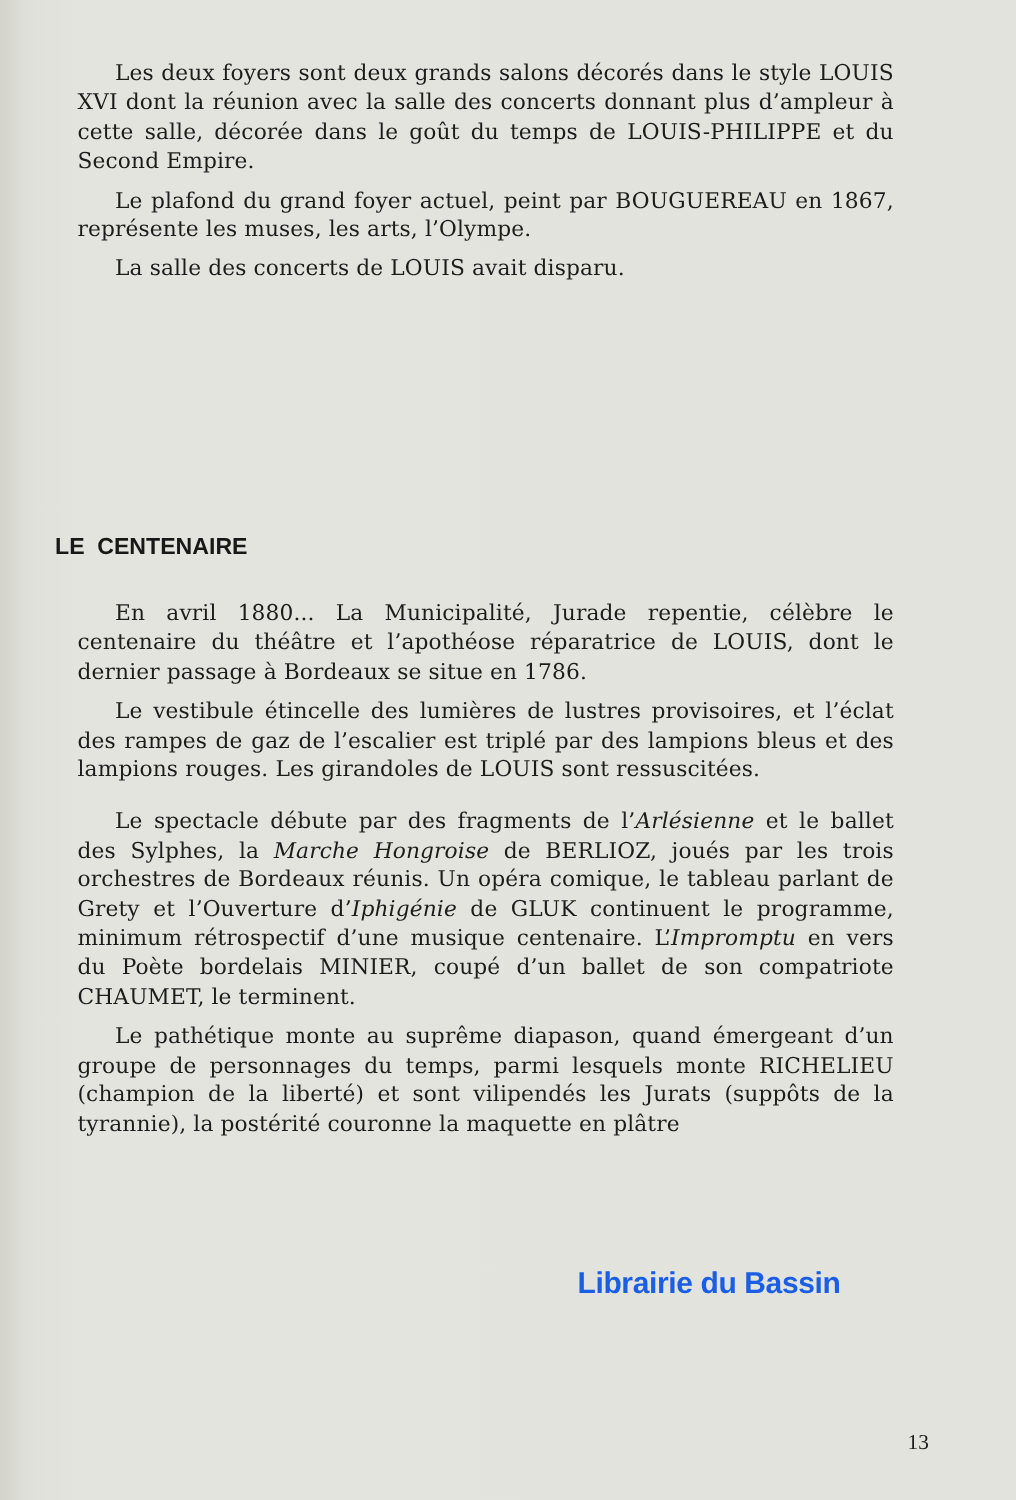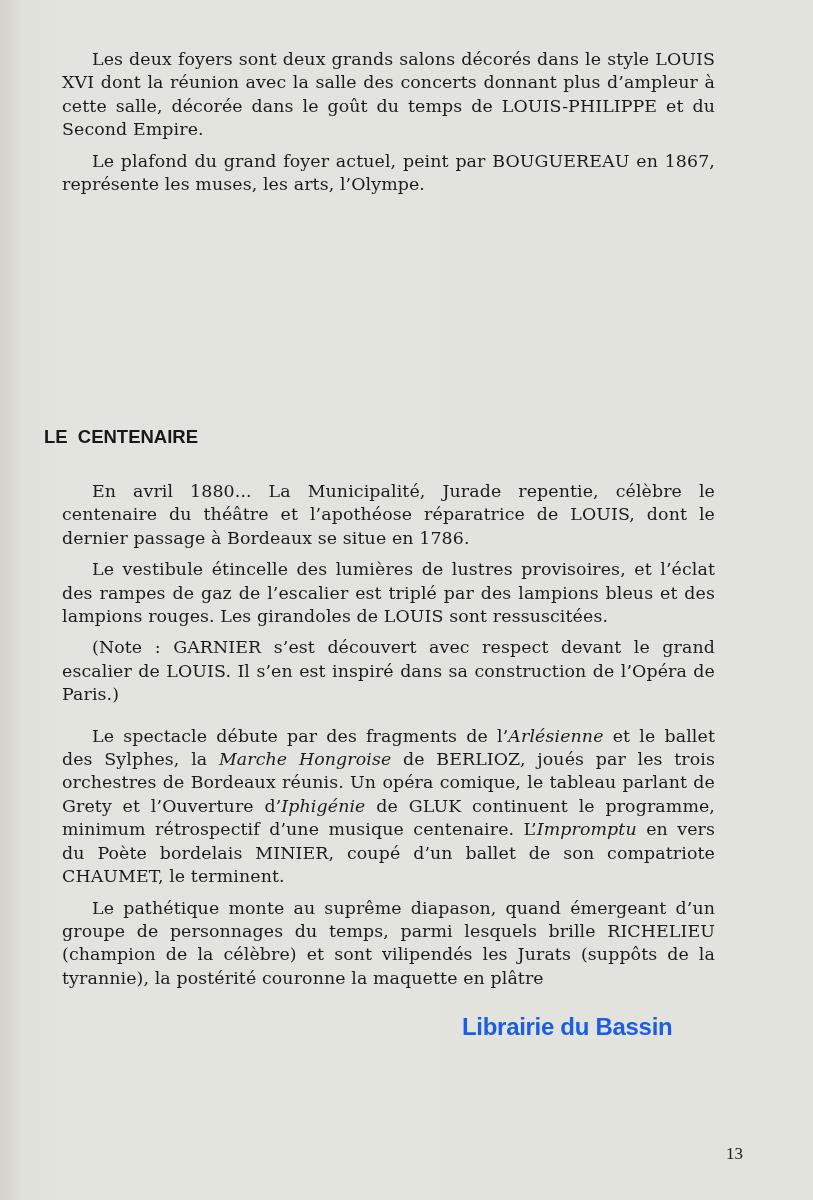--- a/index.html
+++ b/index.html
@@ -45,28 +45,28 @@
     i { font-style: italic; }
   </style>
 </head>
 <body>
 
 <div class="page">
 
   <div class="text-block" style="top:48px;">
     <p>Les deux foyers sont deux grands salons décorés dans le style LOUIS XVI dont la réunion avec la salle des concerts donnant plus d’ampleur à cette salle, décorée dans le goût du temps de LOUIS-PHILIPPE et du Second Empire.</p>
     <p>Le plafond du grand foyer actuel, peint par BOUGUEREAU en 1867, représente les muses, les arts, l’Olympe.</p>
+    <p>La salle des concerts de LOUIS avait disparu.</p>
   </div>
 
   <div class="heading">LE CENTENAIRE</div>
 
   <div class="text-block" style="top:480px;">
     <p>En avril 1880... La Municipalité, Jurade repentie, célèbre le centenaire du théâtre et l’apothéose réparatrice de LOUIS, dont le dernier passage à Bordeaux se situe en 1786.</p>
     <p>Le vestibule étincelle des lumières de lustres provisoires, et l’éclat des rampes de gaz de l’escalier est triplé par des lampions bleus et des lampions rouges. Les girandoles de LOUIS sont ressuscitées.</p>
-    <p>(Note : GARNIER s’est découvert avec respect devant le grand escalier de LOUIS. Il s’en est inspiré dans sa construction de l’Opéra de Paris.)</p>
     <p class="extra"><span>Le spectacle débute par des fragments de l’</span><i>Arlésienne</i><span> et le ballet des Sylphes, la </span><i>Marche Hongroise</i><span> de BERLIOZ, joués par les trois orchestres de Bordeaux réunis. Un opéra comique, le tableau parlant de Grety et l’Ouverture d’</span><i>Iphigénie</i><span> de GLUK continuent le programme, minimum rétrospectif d’une musique centenaire. L’</span><i>Impromptu</i><span> en vers du Poète bordelais MINIER, coupé d’un ballet de son compatriote CHAUMET, le terminent.</span></p>
-    <p>Le pathétique monte au suprême diapason, quand émergeant d’un groupe de personnages du temps, parmi lesquels brille RICHELIEU (champion de la célèbre) et sont vilipendés les Jurats (suppôts de la tyrannie), la postérité couronne la maquette en plâtre</p>
+    <p>Le pathétique monte au suprême diapason, quand émergeant d’un groupe de personnages du temps, parmi lesquels monte RICHELIEU (champion de la liberté) et sont vilipendés les Jurats (suppôts de la tyrannie), la postérité couronne la maquette en plâtre</p>
   </div>
 
   <div class="watermark">Librairie du Bassin</div>
 
   <div class="page-number">13</div>
 </div>
 
 </body></html>

